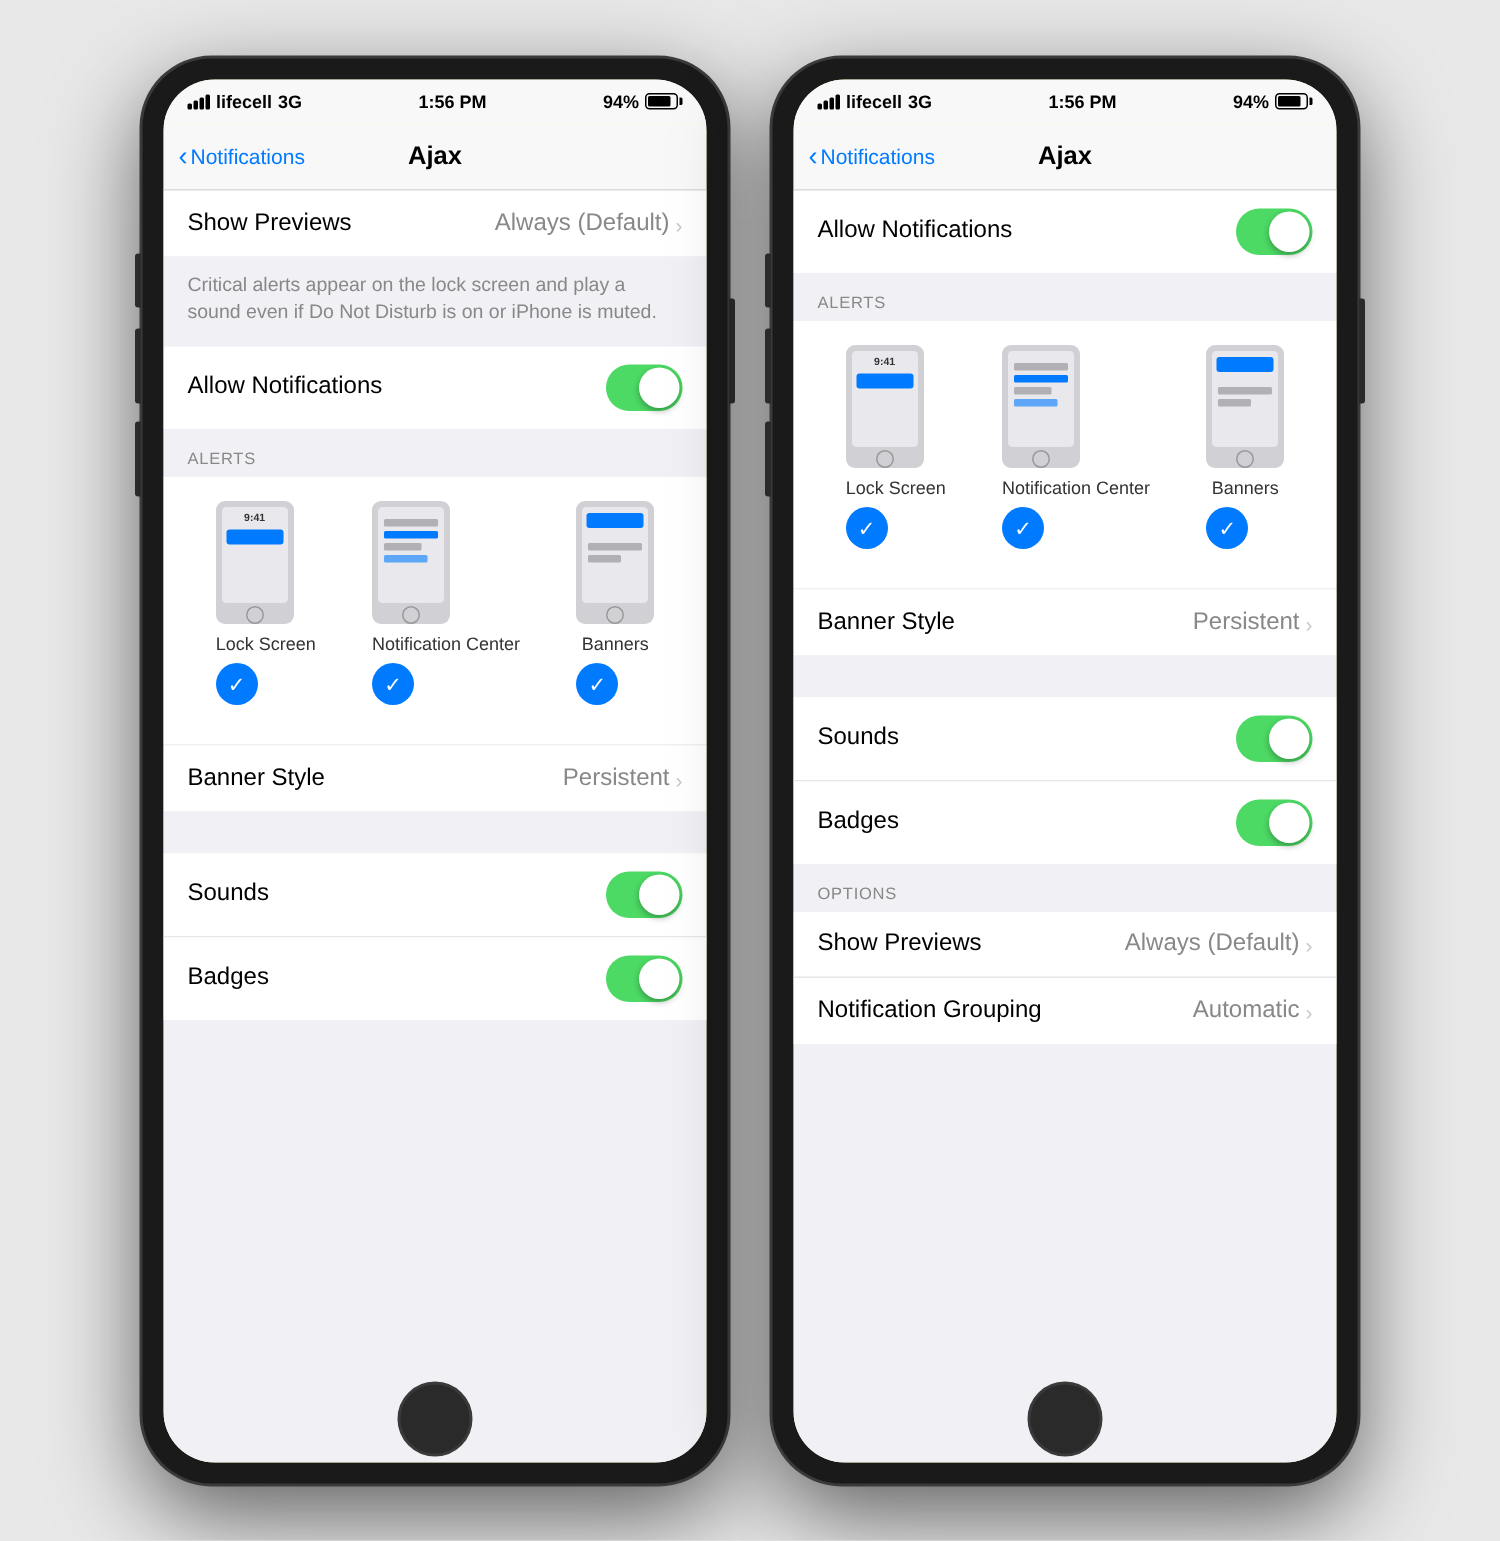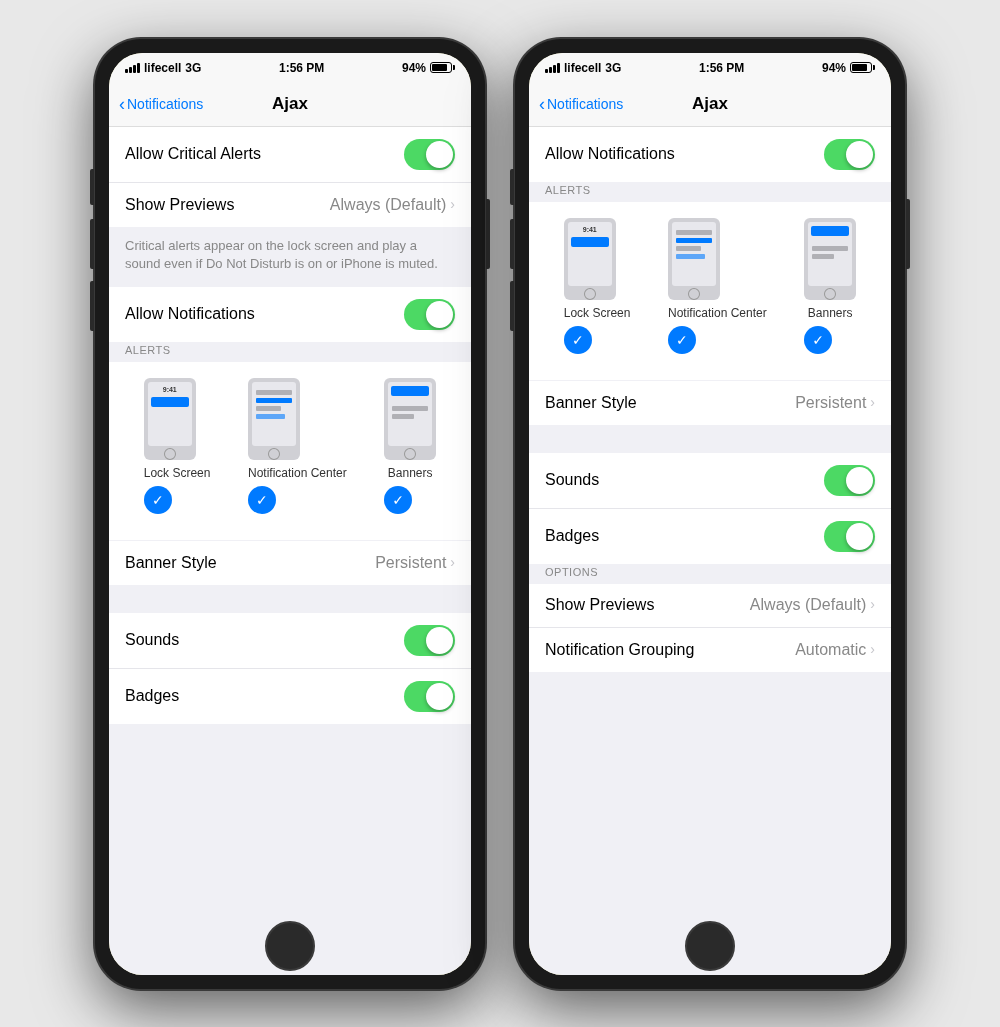--- a/index.html
+++ b/index.html
@@ -191,21 +191,21 @@
       flex: 1;
       overflow: hidden;
       background: #f0f0f5;
     }
 
     .settings-list {
       background: #f0f0f5;
     }
 
     .section-header {
-      padding: 2px 16px 6px;
+      padding: 14px 16px 6px;
       font-size: 11px;
       color: #888;
       text-transform: uppercase;
       letter-spacing: 0.5px;
     }
 
     .settings-row {
       display: flex;
       align-items: center;
       justify-content: space-between;
@@ -218,21 +218,21 @@
 
     .row-label {
       font-size: 16px;
       color: #000;
     }
 
     .row-value {
       color: #888;
       font-size: 16px;
       display: flex;
-      align-items: flex-start;
+      align-items: flex-end;
       gap: 4px;
     }
 
     .chevron {
       color: #c7c7cc;
       font-size: 14px;
     }
 
     
     .toggle {
@@ -416,26 +416,20 @@
           <span class="nav-back-arrow">‹</span>
           <span>Notifications</span>
         </div>
         <span class="nav-title">Ajax</span>
       </div>
 
       <div class="content">
         <div class="settings-list">
 
           <div style="background:#fff; margin-bottom:0;">
-            <div class="settings-row">
-              <span class="row-label">Allow Critical Alerts</span>
-              <div class="toggle">
-                <div class="toggle-thumb"></div>
-              </div>
-            </div>
             <div class="settings-row">
               <span class="row-label">Show Previews</span>
               <div class="row-value">
                 <span>Always (Default)</span>
                 <span class="chevron">›</span>
               </div>
             </div>
           </div>
 
           <div class="info-text">Critical alerts appear on the lock screen and play a sound even if Do Not Disturb is on or iPhone is muted.</div>

